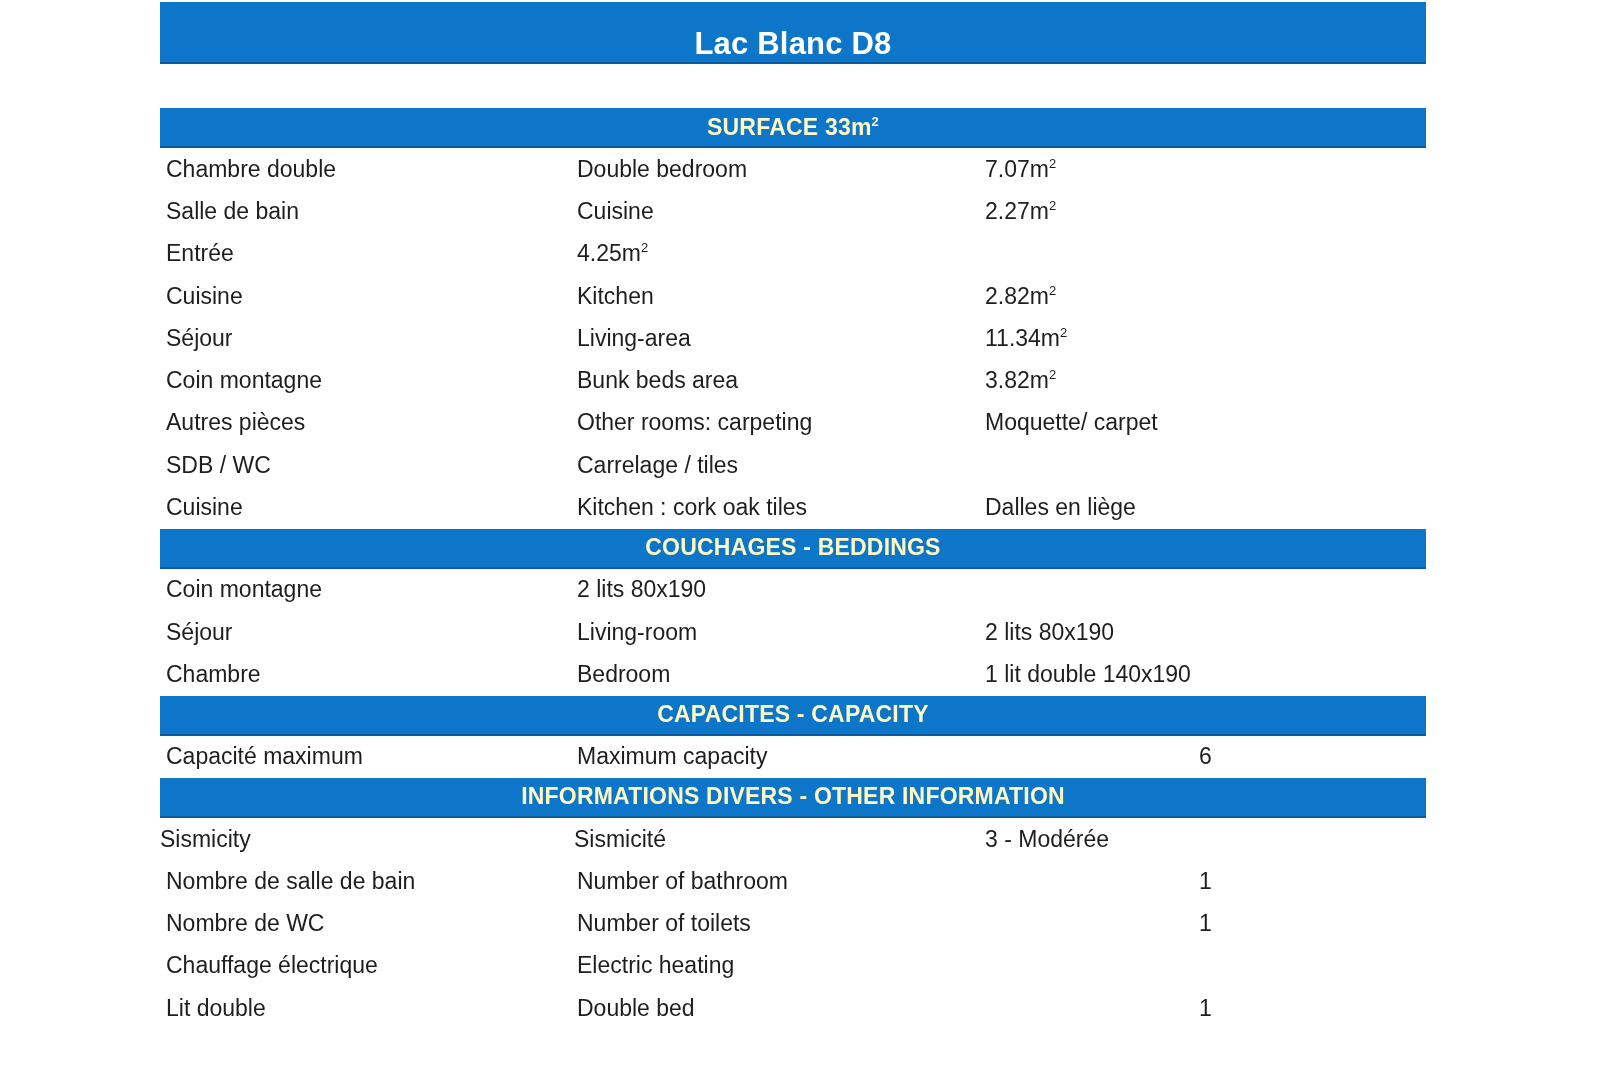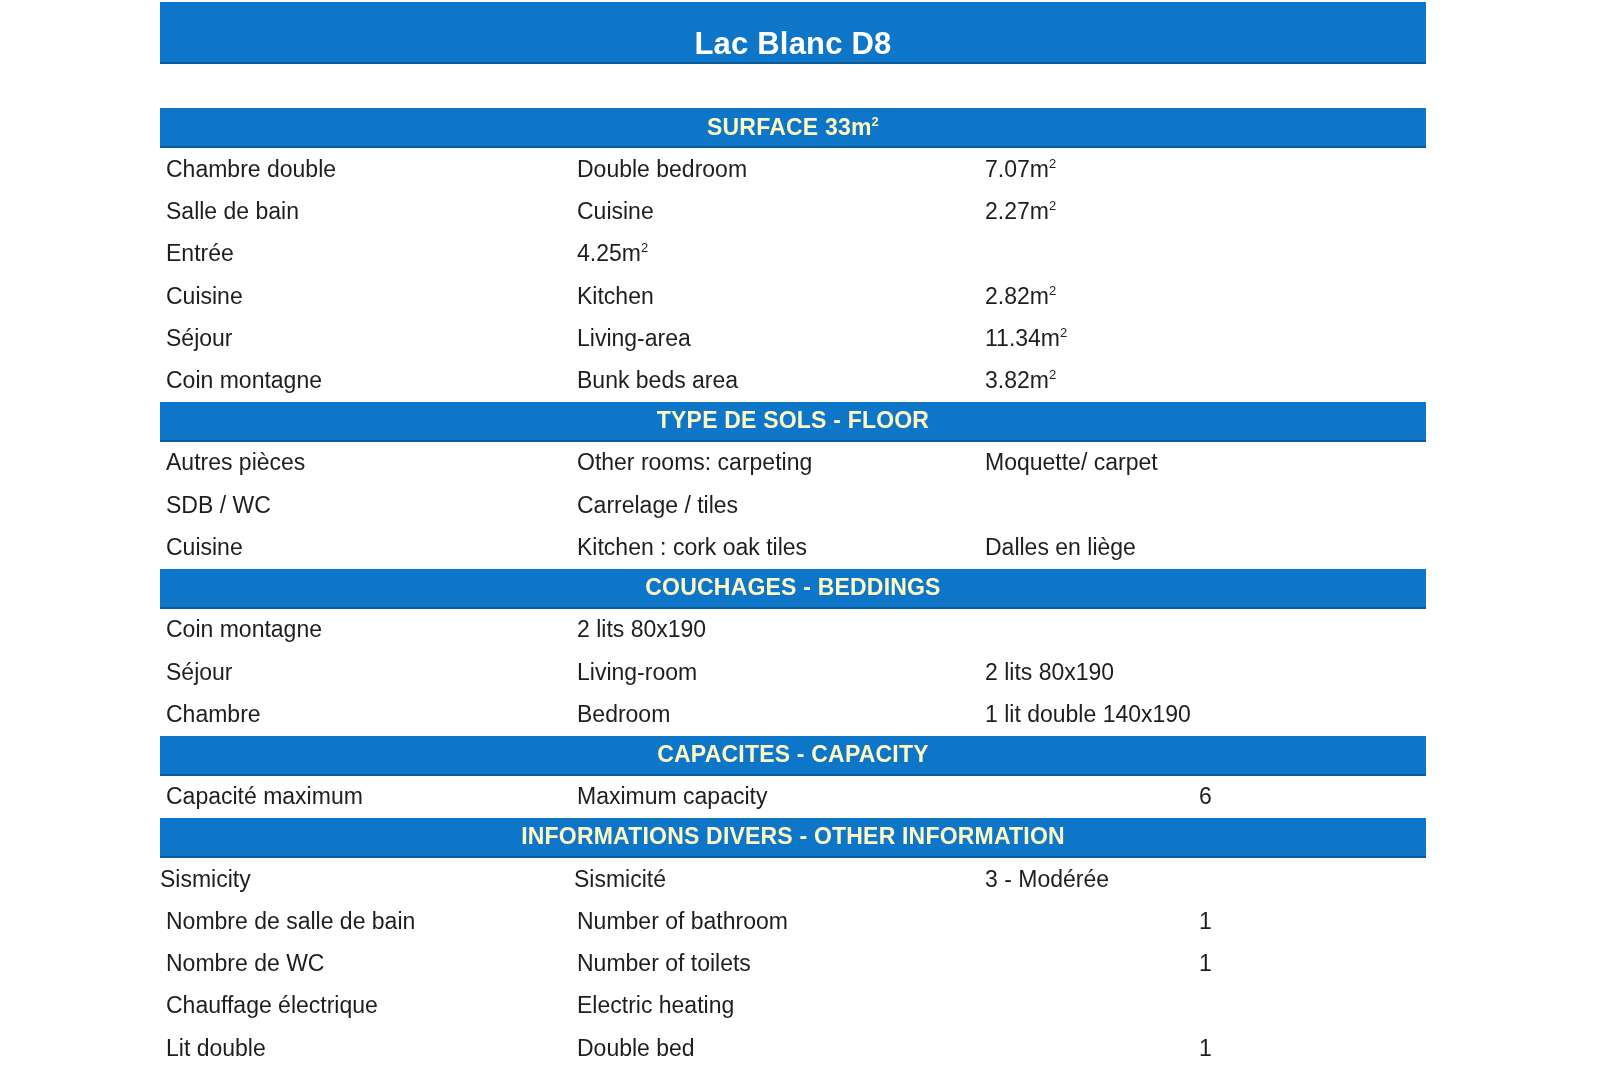--- a/index.html
+++ b/index.html
@@ -81,23 +81,20 @@
         <div class="row">
           <div class="cell c-fr">Séjour</div>
           <div class="cell c-en">Living-area</div>
           <div class="cell c-val">11.34m<sup>2</sup></div>
         </div>
         <div class="row">
           <div class="cell c-fr">Coin montagne</div>
           <div class="cell c-en">Bunk beds area</div>
           <div class="cell c-val">3.82m<sup>2</sup></div>
         </div>
-        <div class="bar">
-          <span class="bar-text">TYPE DE SOLS - FLOOR</span>
-        </div>
         <div class="row">
           <div class="cell c-fr">Autres pièces</div>
           <div class="cell c-en">Other rooms: carpeting</div>
           <div class="cell c-val">Moquette/ carpet</div>
         </div>
         <div class="row">
           <div class="cell c-fr">SDB / WC</div>
           <div class="cell c-val">Carrelage / tiles</div>
         </div>
         <div class="row">

